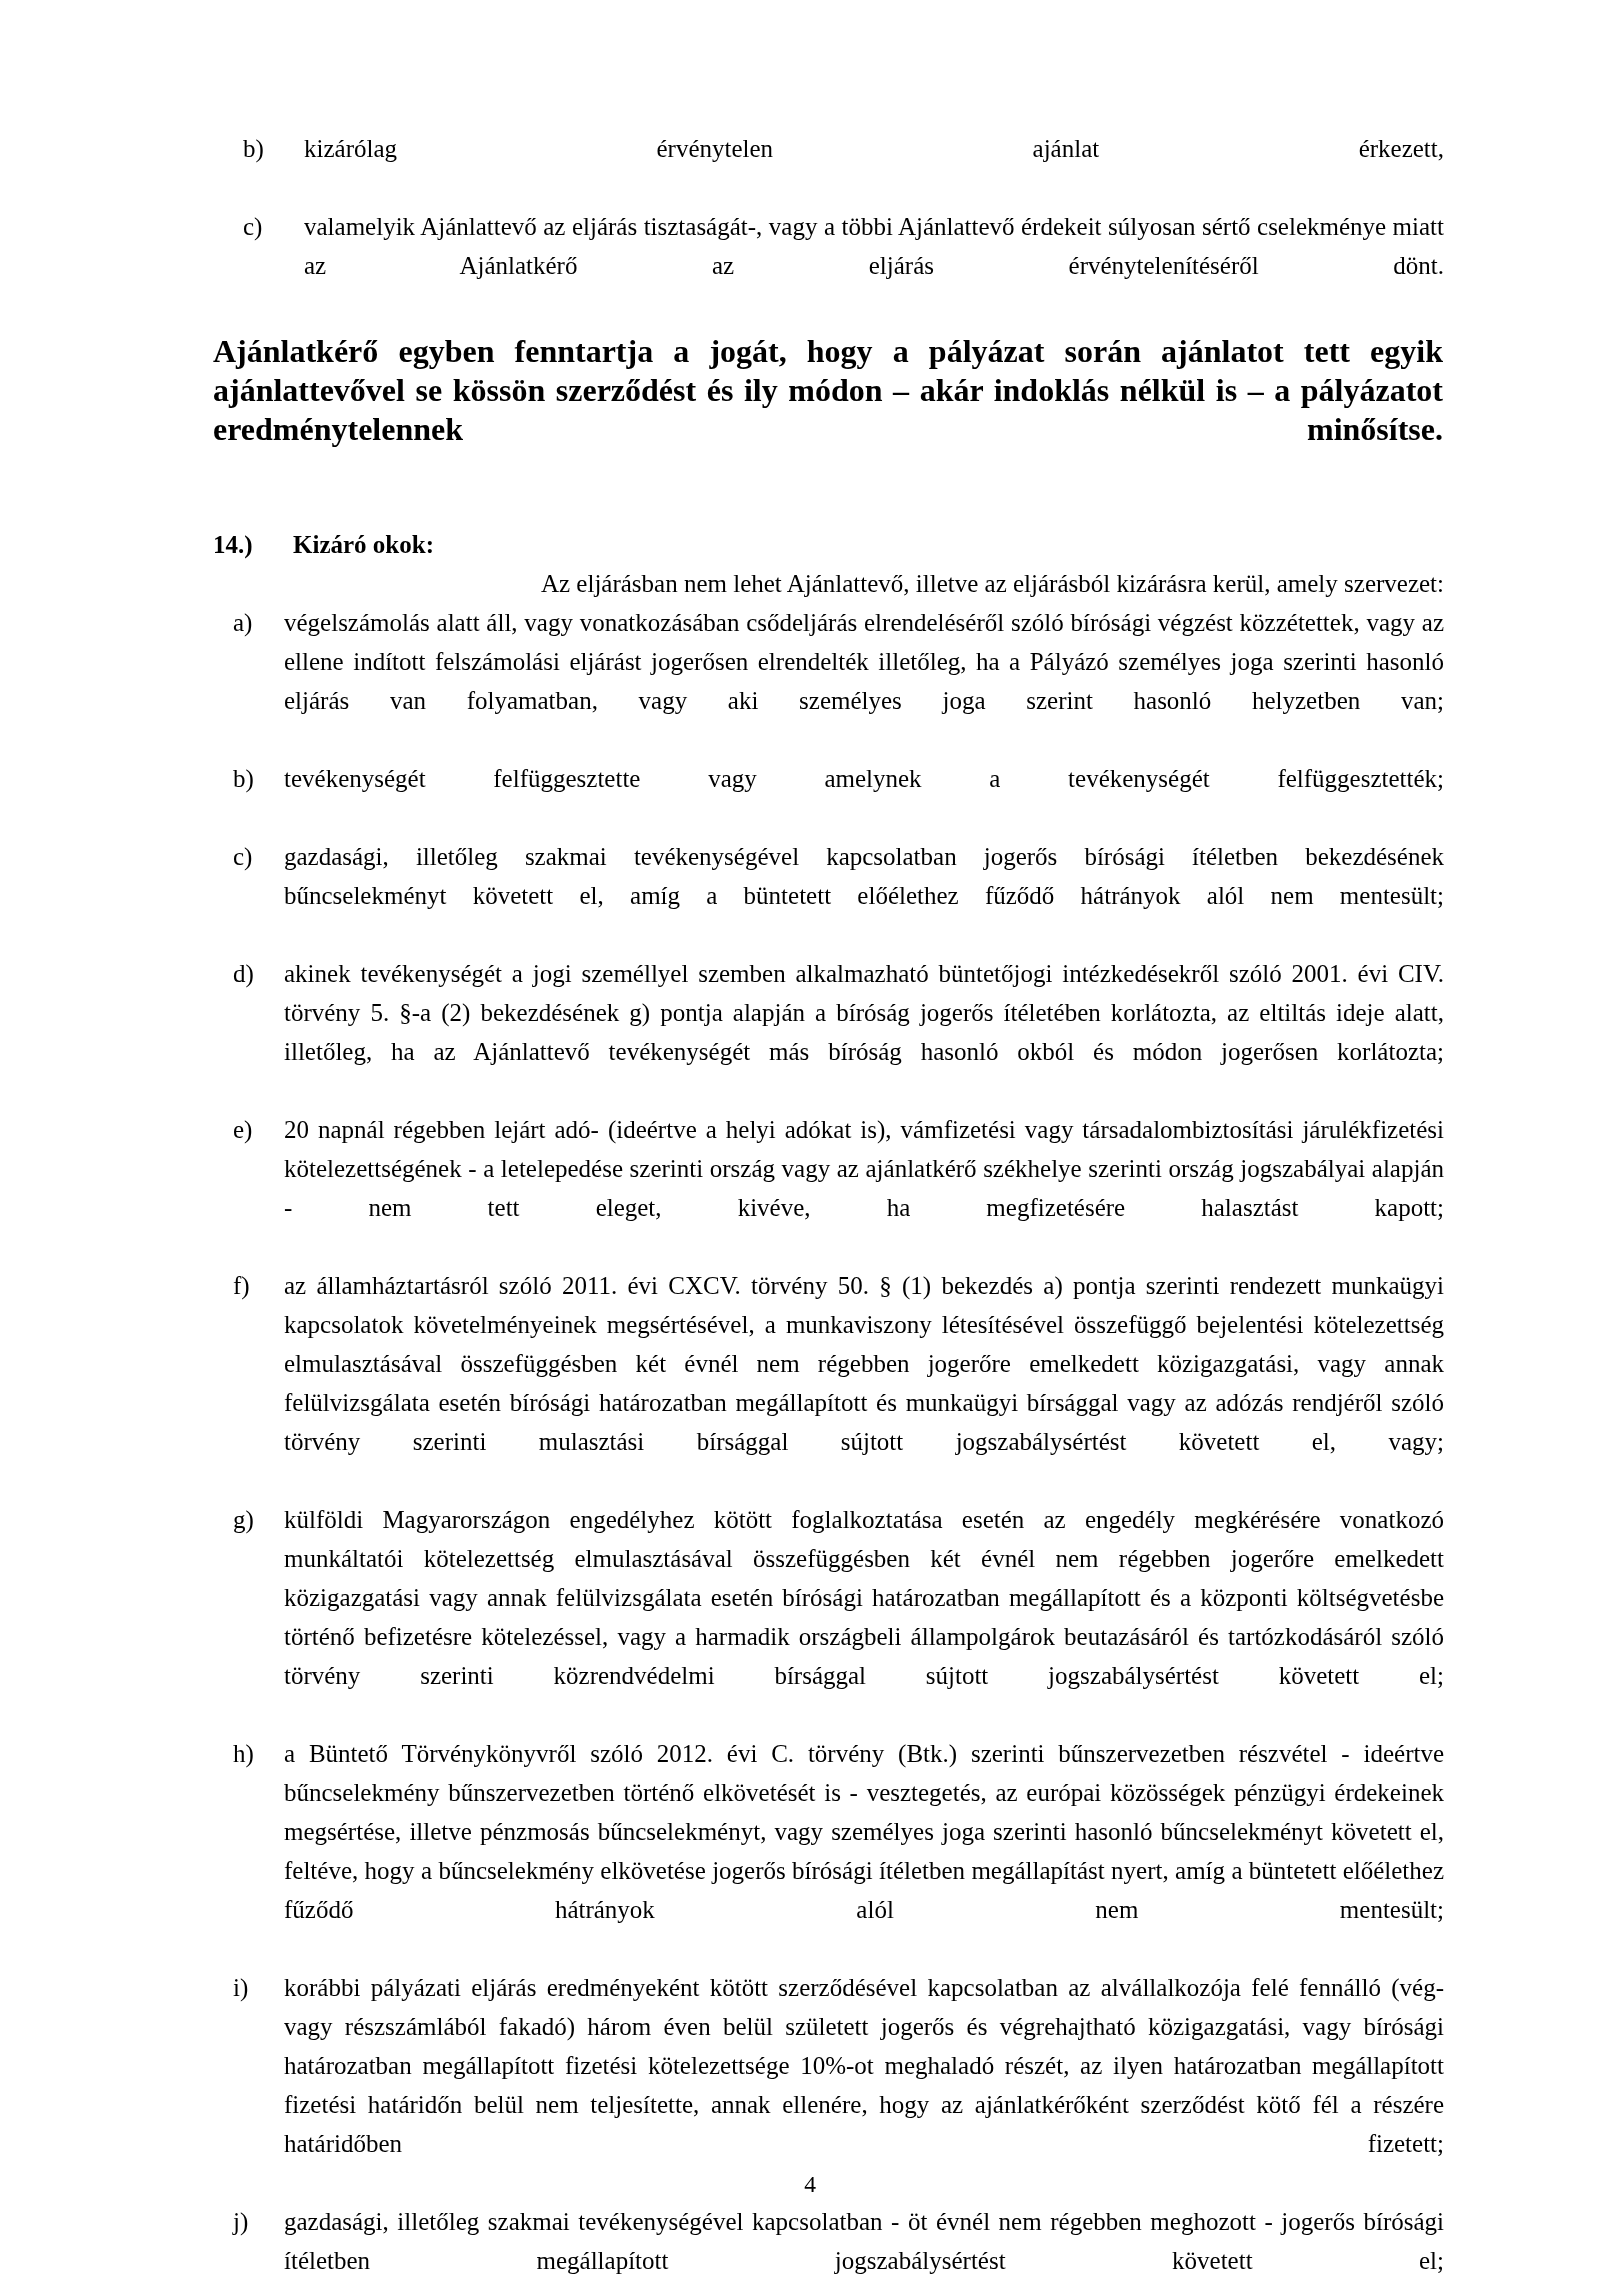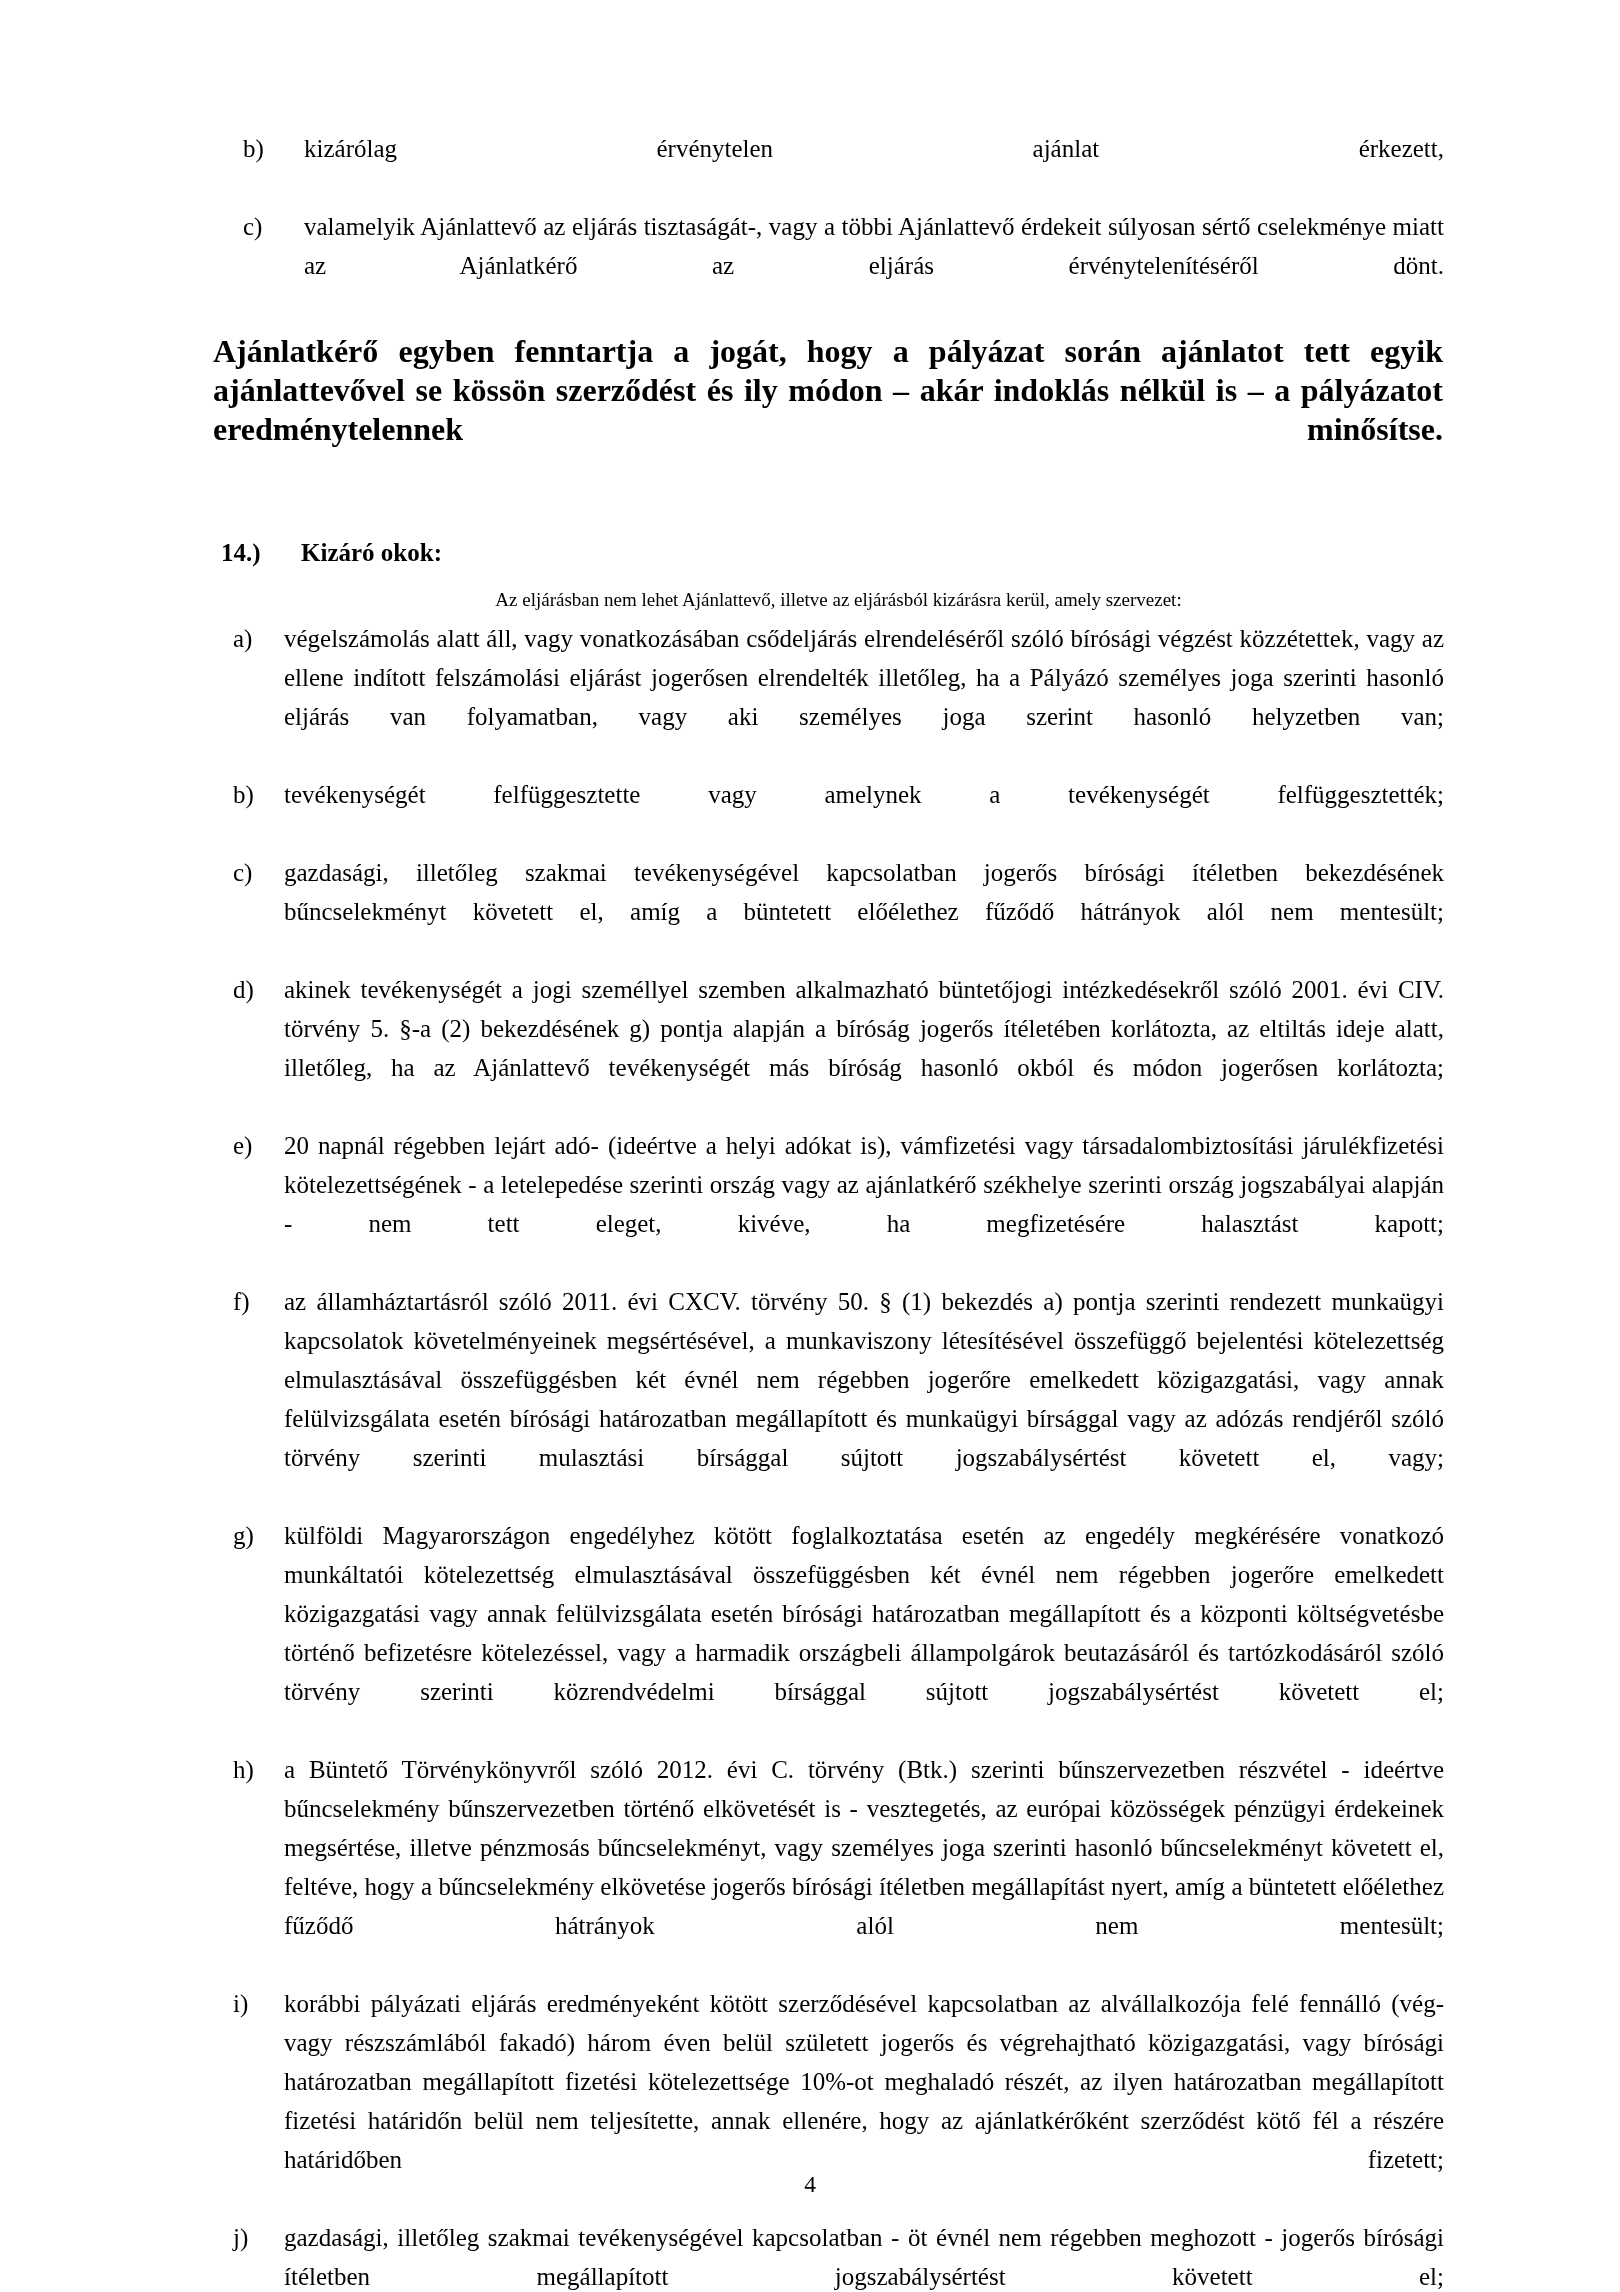--- a/index.html
+++ b/index.html
@@ -81,35 +81,35 @@
     padding-left: 51px;
   }
 
   
   .section-heading {
     font-weight: bold;
     font-size: 25px;
     line-height: 39px;
     position: relative;
     padding-left: 37px;
-    margin: 8px;
+    margin: 0;
   }
   .section-heading .sec-num {
     display: inline-block;
     width: 80px;
   }
   .section-heading .sec-title {
     display: inline;
   }
   .intro-line {
-    font-size: 19px;
+    font-size: 25px;
     line-height: 39px;
     margin: 0;
     padding-left: 57px;
-    text-align: center;
+    text-align: right;
   }
 
   .gap-lg { height: 37px; }
   .gap-sm { height: 7.8px; }
 
   
   .page-number {
     position: absolute;
     left: 0;
     right: 0;

